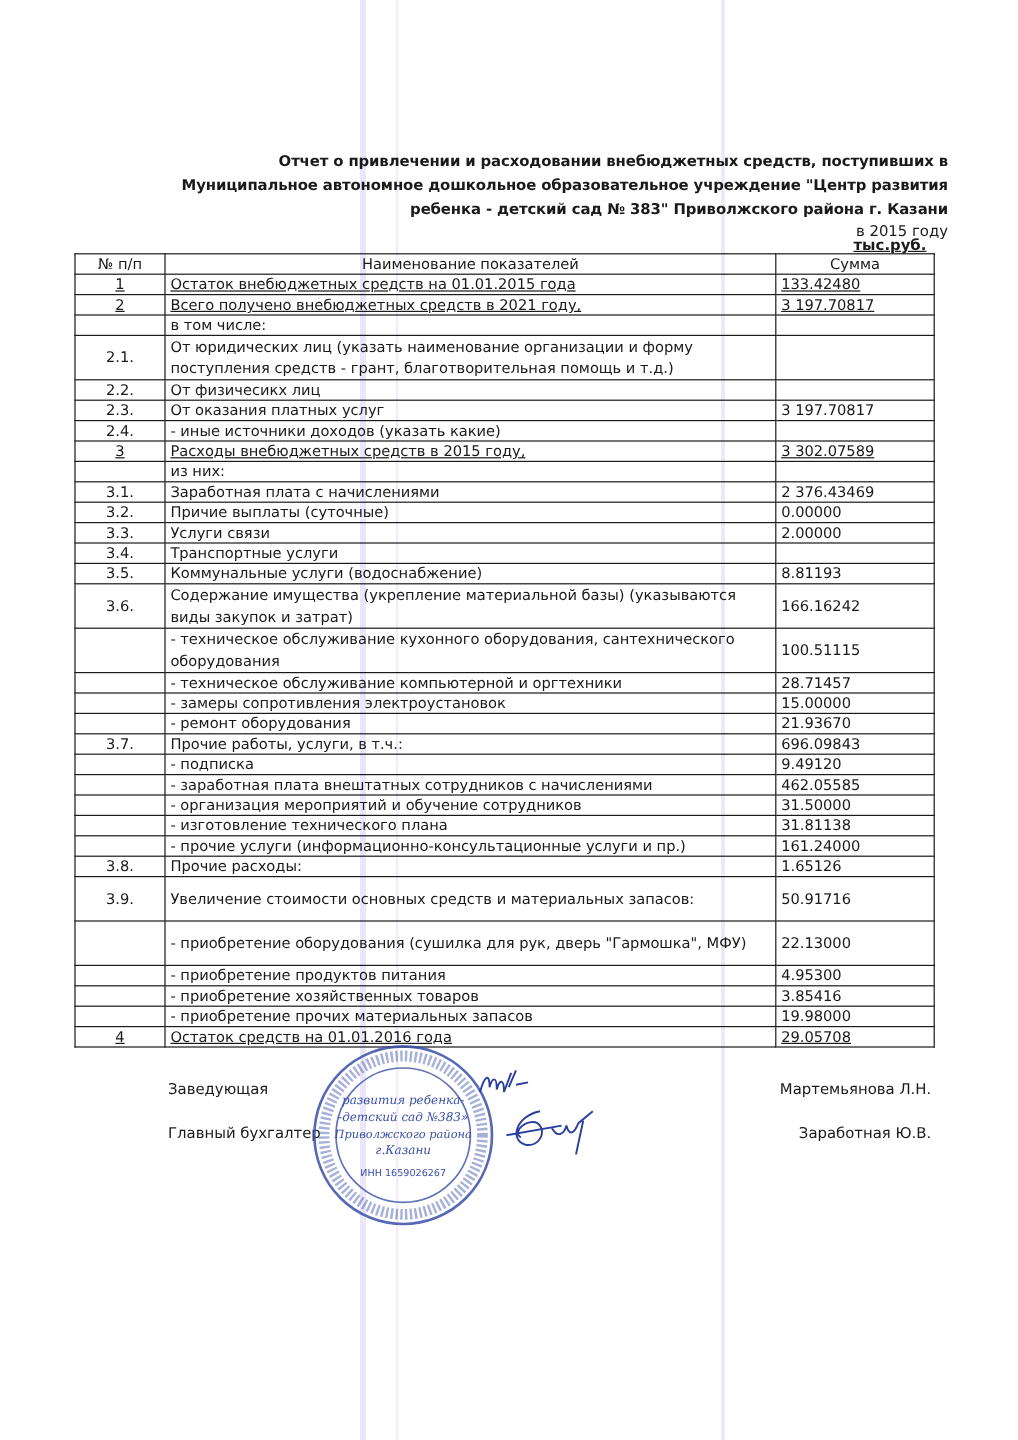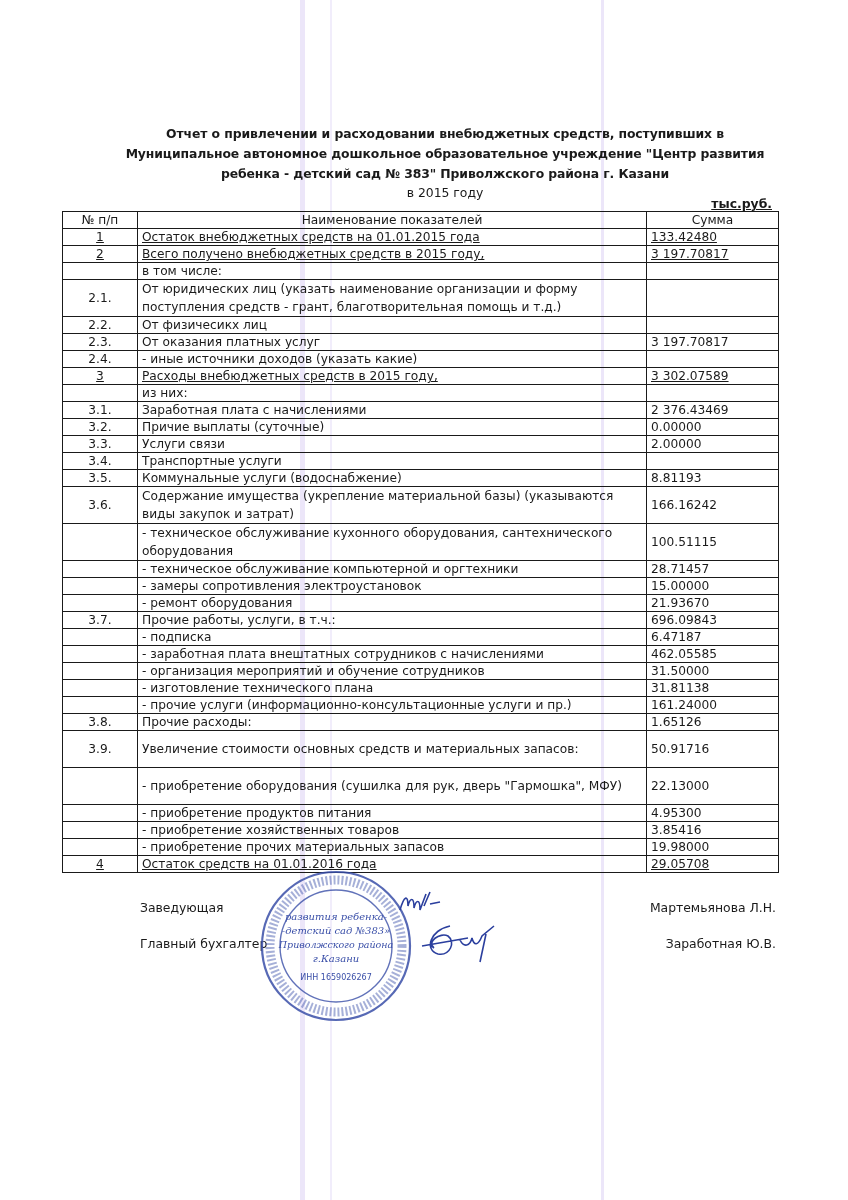--- a/index.html
+++ b/index.html
@@ -1,21 +1,21 @@
 <!DOCTYPE html>
 <html><head>
 <meta charset="utf-8">
 <style>
   html, body { margin: 0; padding: 0; }
   body {
     width: 848px; height: 1200px; background: #ffffff; position: relative; overflow: hidden;
     font-family: "DejaVu Sans", "Liberation Sans", sans-serif; color: #1a1a1a;
   }
   .scan-streak { position: absolute; top: 0; height: 1200px; pointer-events: none; }
-  .title-block { position: absolute; left: 85px; width: 720px; top: 124px; text-align: center; }
+  .title-block { position: absolute; left: 70px; width: 720px; top: 124px; text-align: right; }
   .title-line { font-weight: bold; font-size: 12.4px; line-height: 20px; letter-spacing: -0.1px; white-space: nowrap; }
   .subtitle { font-size: 12.4px; line-height: 18px; }
   .units { position: absolute; top: 196px; right: 76px; font-weight: bold; font-size: 12.4px; text-decoration: underline; }
   table.report {
     position: absolute; left: 62px; top: 211px; width: 716px; border-collapse: collapse;
     font-size: 12.2px; table-layout: fixed;
   }
   table.report td { border: 1.3px solid #1a1a1a; padding: 0 4px; height: 16px; line-height: 16px; overflow: hidden; white-space: nowrap; }
   table.report td.num { text-align: center; }
   table.report td.amt { text-align: left; padding-right: 3px; }
@@ -55,21 +55,21 @@
       <td>Наименование показателей</td>
       <td>Сумма</td>
     </tr>
   <tr class="bold ul">
         <td class="num"><span>1</span></td>
         <td class="name"><span>Остаток внебюджетных средств на 01.01.2015 года</span></td>
         <td class="amt"><span>133.42480</span></td>
       </tr>
       <tr class="bold ul">
         <td class="num"><span>2</span></td>
-        <td class="name"><span>Всего получено внебюджетных средств в 2015 году,</span></td>
+        <td class="name"><span>Всего получено внебюджетных средств в 2021 году,</span></td>
         <td class="amt"><span>3 197.70817</span></td>
       </tr>
       <tr class="">
         <td class="num"><span></span></td>
         <td class="name"><span>в том числе:</span></td>
         <td class="amt"><span></span></td>
       </tr>
       <tr class=" tall">
         <td class="num"><span>2.1.</span></td>
         <td class="name wrap"><span>От юридических лиц (указать наименование организации и форму поступления средств - грант, благотворительная помощь и т.д.)</span></td>
@@ -151,21 +151,21 @@
         <td class="amt"><span>21.93670</span></td>
       </tr>
       <tr class="bold">
         <td class="num"><span>3.7.</span></td>
         <td class="name"><span>Прочие работы, услуги, в т.ч.:</span></td>
         <td class="amt"><span>696.09843</span></td>
       </tr>
       <tr class="">
         <td class="num"><span></span></td>
         <td class="name"><span>- подписка</span></td>
-        <td class="amt"><span>6.47187</span></td>
+        <td class="amt"><span>9.49120</span></td>
       </tr>
       <tr class="">
         <td class="num"><span></span></td>
         <td class="name"><span>- заработная плата внештатных сотрудников с начислениями</span></td>
         <td class="amt"><span>462.05585</span></td>
       </tr>
       <tr class="">
         <td class="num"><span></span></td>
         <td class="name"><span>- организация мероприятий и обучение сотрудников</span></td>
         <td class="amt"><span>31.50000</span></td>

